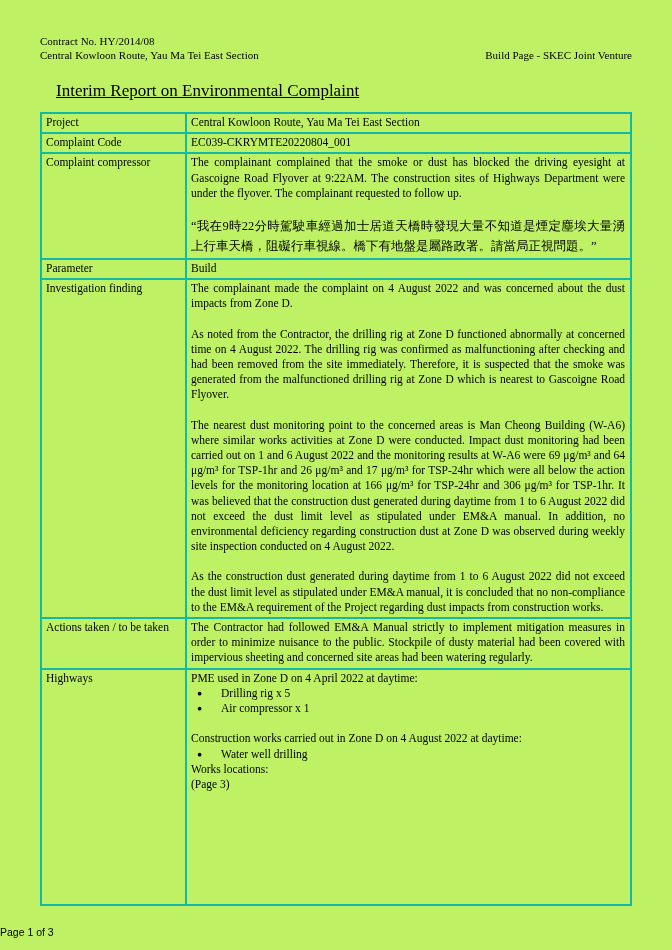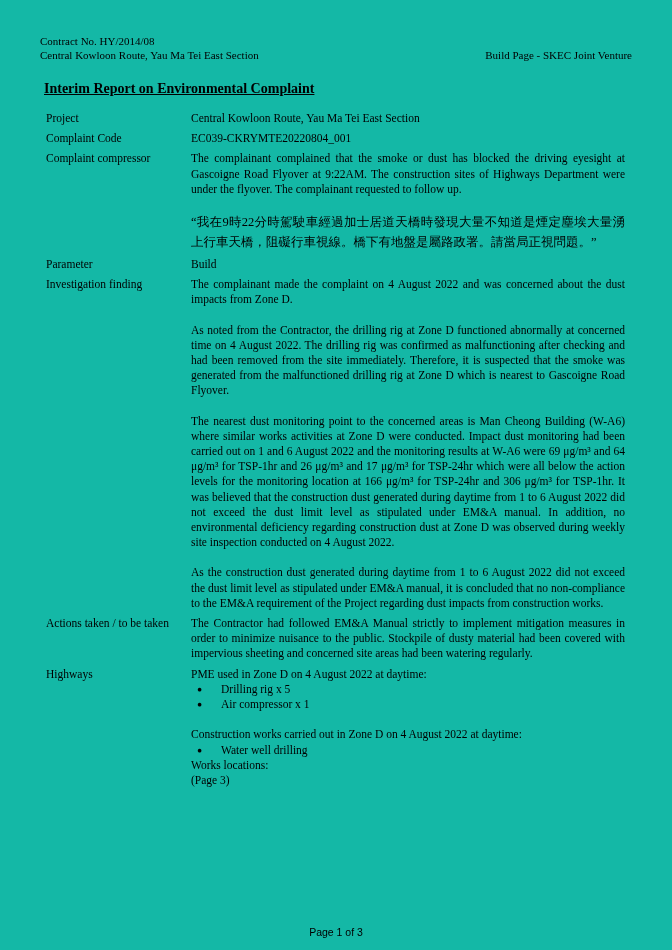--- a/index.html
+++ b/index.html
@@ -6,27 +6,27 @@
   html, body { background: #ffffff; }
   body {
     width: 672px; height: 950px;
     font-family: "Liberation Serif", "DejaVu Serif", serif;
     color: #000;
   }
   .page {
     position: relative;
     width: 672px; height: 950px;
     padding: 34px 40px 0 40px;
-    background: #14b8a6;
+    background: #bef264;
   }
   .doc-header { font-size: 11px; line-height: 14px; }
   .doc-header-row { display: flex; justify-content: space-between; }
   .doc-title {
-    font-size: 14px; font-weight: bold; text-decoration: underline;
-    margin: 19px 0 11px 4px;
+    font-size: 17px; font-weight: normal; text-decoration: underline;
+    margin: 19px 0 11px 16px;
   }
   table.report-table {
     width: 100%;
     border-collapse: collapse;
     font-size: 11.5px;
     line-height: 15.2px;
   }
   table.report-table td {
     border: 2px solid #14b8a6;
     vertical-align: top;
@@ -37,21 +37,21 @@
   .content-cell .para.cjk { font-size: 12.5px; line-height: 20px; }
   .gap { height: 15px; }
   .bullet-line { padding-left: 6px; }
   .bullet-line .dot {
     display: inline-block; width: 24px;
     font-size: 8.5px; vertical-align: 1px;
   }
   table.report-table tr:last-child td.content-cell { height: 236px; }
   .doc-footer {
     position: absolute; left: 0; right: 0; bottom: 12px;
-    text-align: center;
+    text-align: left;
     font-size: 10.5px;
     font-family: "Liberation Sans", "DejaVu Sans", sans-serif;
   }
 </style>
 </head>
 <body>
 
 <div class="page">
 
   <div class="doc-header">
@@ -106,21 +106,21 @@
         </tr>
         <tr>
           <td class="label-cell">Actions taken / to be taken</td>
           <td class="content-cell">
             <div class="para">The Contractor had followed EM&amp;A Manual strictly to implement mitigation measures in order to minimize nuisance to the public. Stockpile of dusty material had been covered with impervious sheeting and concerned site areas had been watering regularly.</div>
           </td>
         </tr>
         <tr>
           <td class="label-cell">Highways</td>
           <td class="content-cell">
-            <div class="para">PME used in Zone D on 4 August 2022 at daytime:</div>
+            <div class="para">PME used in Zone D on 4 April 2022 at daytime:</div>
             <div class="bullet-line"><span class="dot">●</span><span>Drilling rig x 5</span></div>
             <div class="bullet-line"><span class="dot">●</span><span>Air compressor x 1</span></div>
             <div class="gap"></div>
             <div class="para">Construction works carried out in Zone D on 4 August 2022 at daytime:</div>
             <div class="bullet-line"><span class="dot">●</span><span>Water well drilling</span></div>
             <div class="para">Works locations:</div>
             <div class="para">(Page 3)</div>
           </td>
         </tr>
       </tbody>

